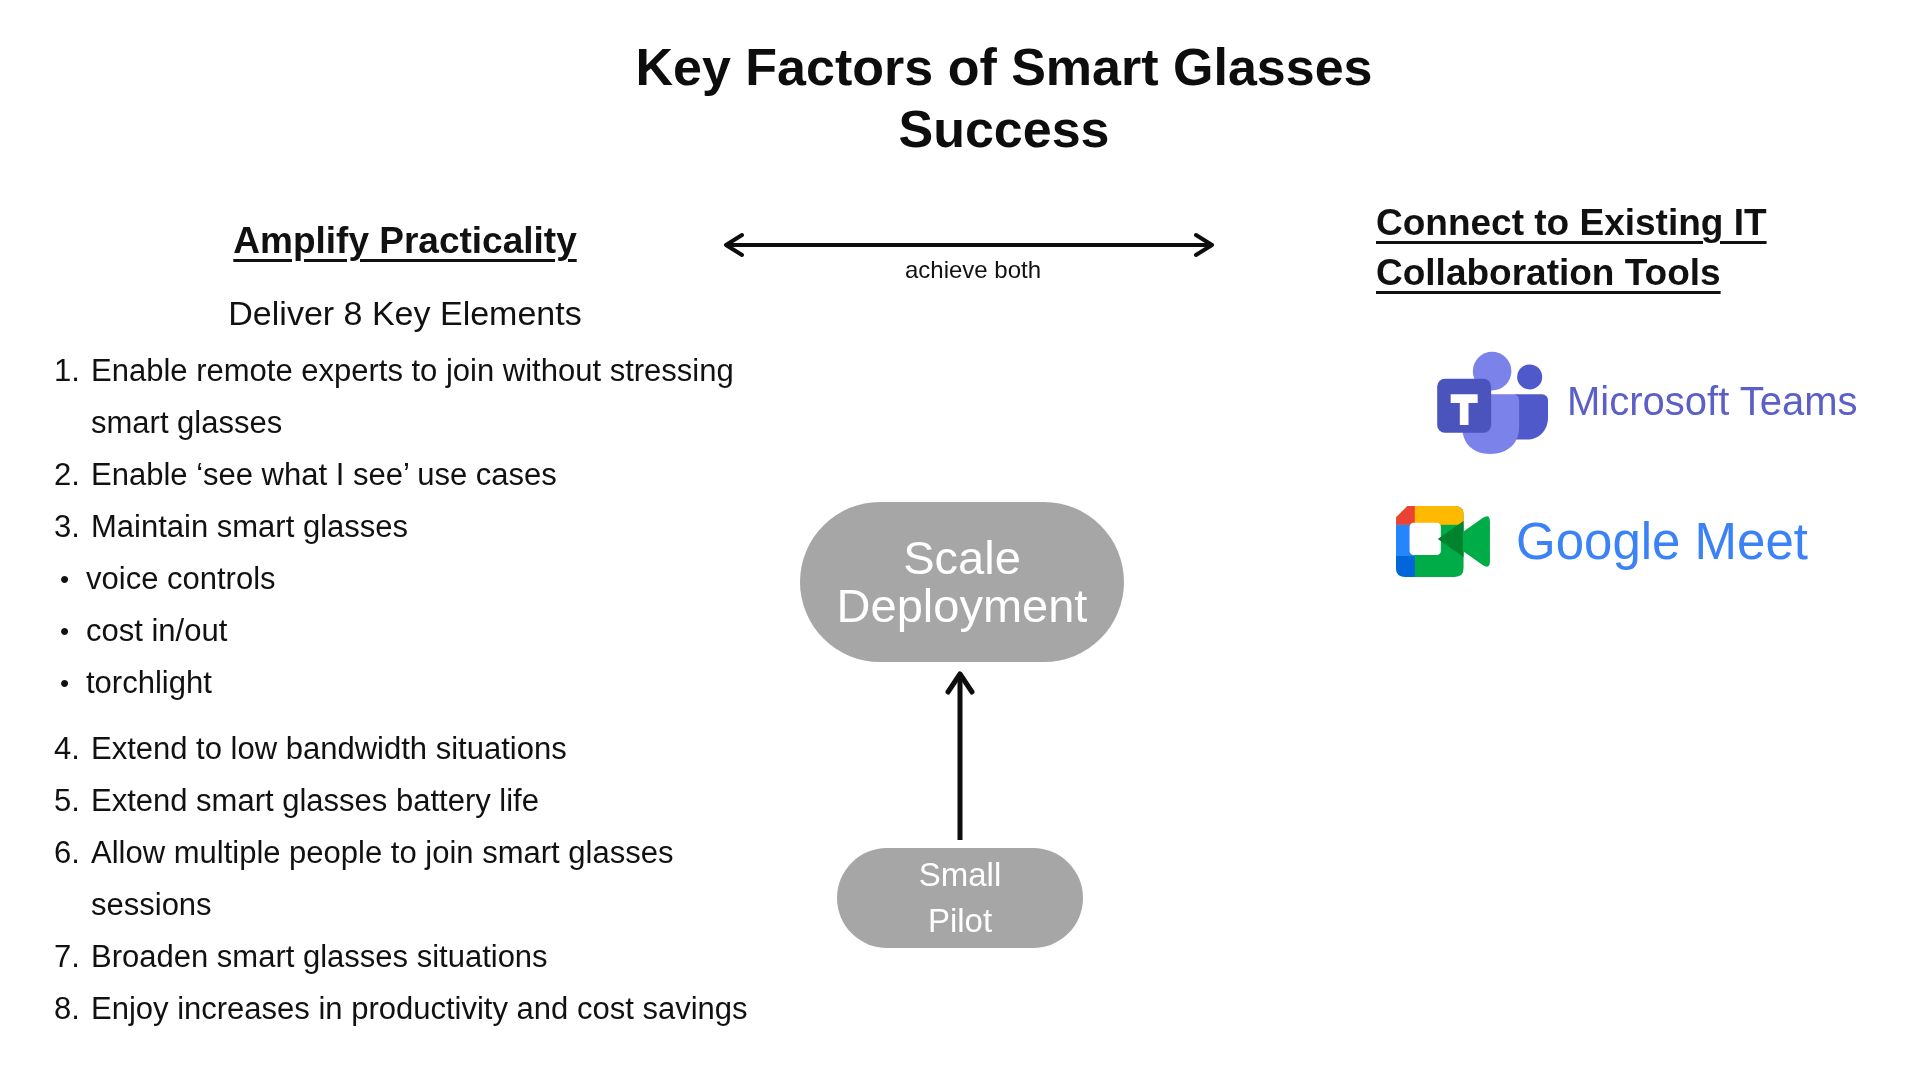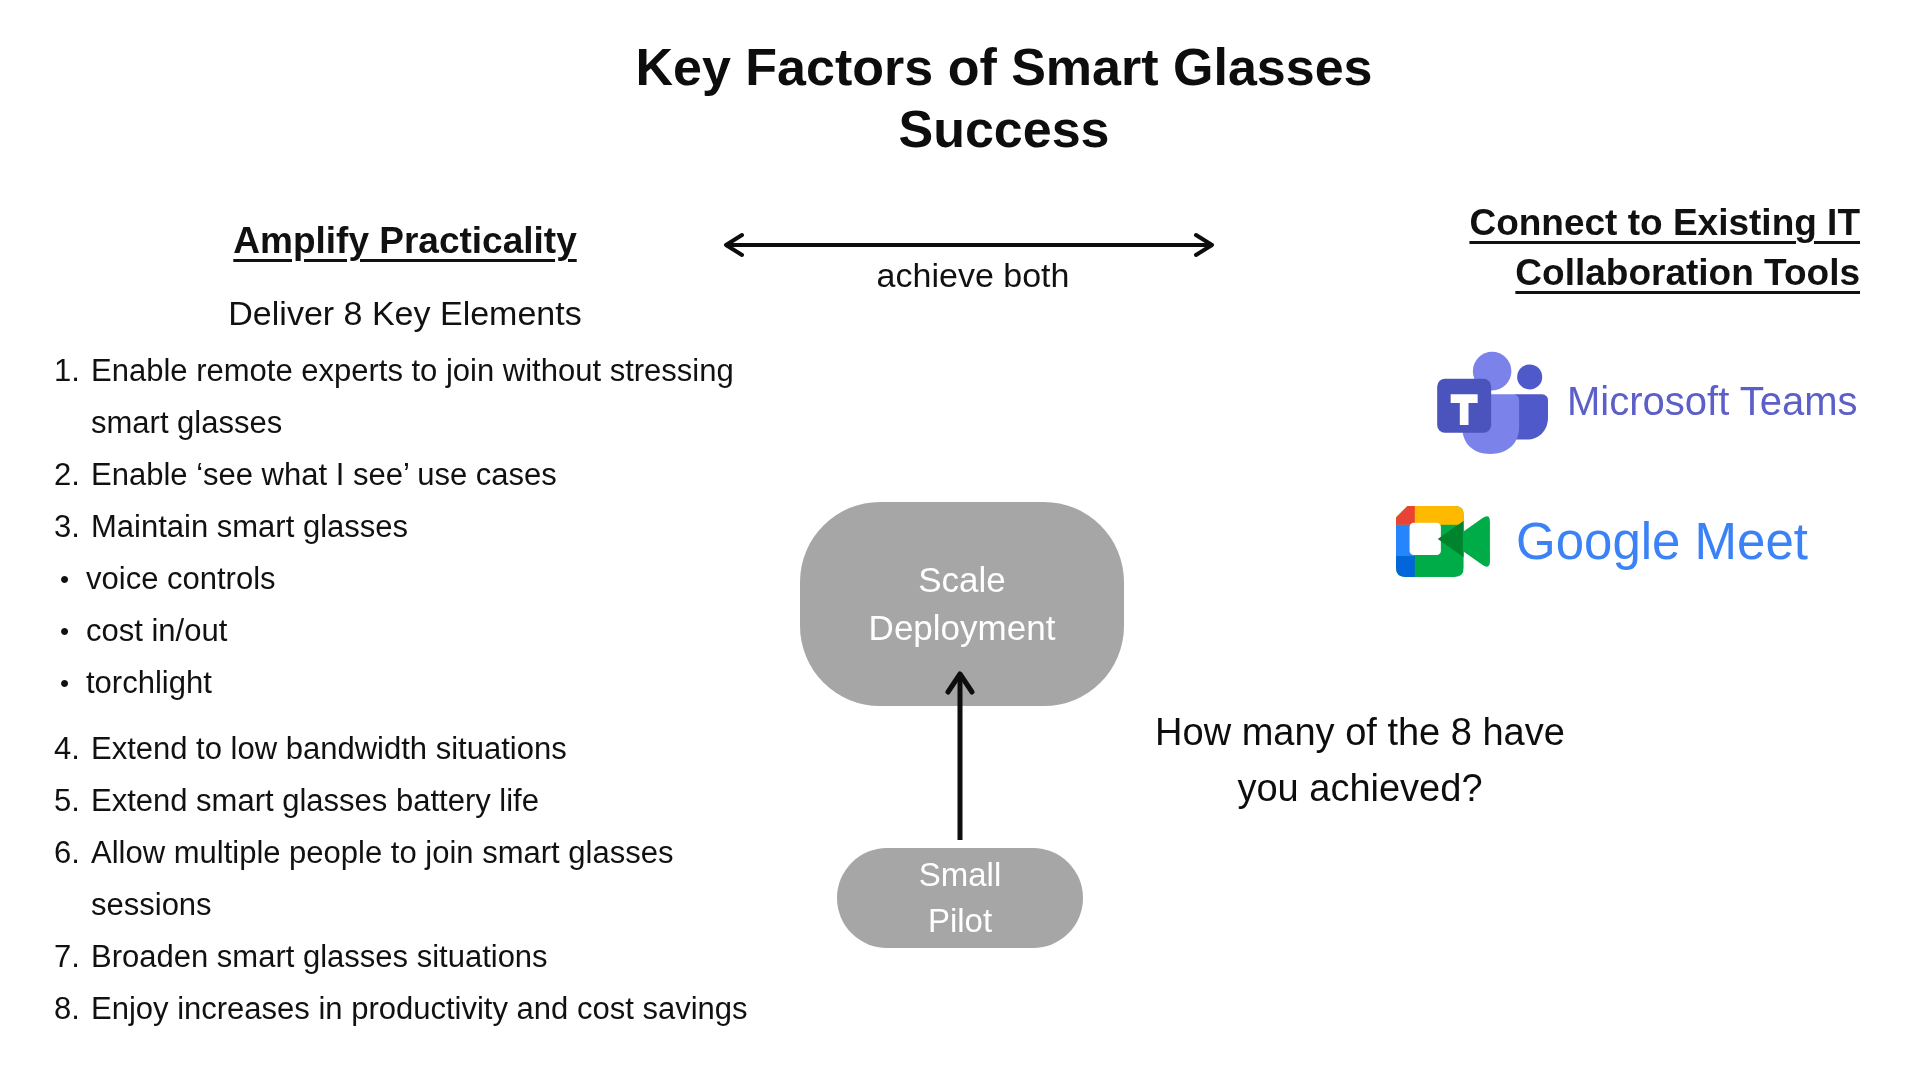--- a/index.html
+++ b/index.html
@@ -22,33 +22,33 @@
   .kv-list{margin-top:12px;font-size:31px;line-height:52px;}
   .li{display:flex;align-items:flex-start;padding-left:14px;}
   .li .marker{flex:0 0 37px;}
   .li.bullet .marker{flex:0 0 26px;padding-left:6px;font-size:26px;}
   .li .li-text{flex:1 1 auto;max-width:660px;}
   .li.gap{margin-top:14px;}
   
   .h-arrow{position:absolute;left:714px;top:231px;}
   .arrow-label{
     position:absolute;left:773px;top:256px;width:400px;text-align:center;
-    font-size:34px;font-weight:500;
+    font-size:24px;font-weight:500;
   }
   .pill{
     position:absolute;background:#a6a6a6;color:#ffffff;
     display:flex;flex-direction:column;align-items:center;justify-content:center;
     text-align:center;font-weight:500;
   }
-  .pill-scale{left:800px;top:502px;width:324px;height:204px;border-radius:80px;font-size:35px;line-height:48px;}
+  .pill-scale{left:800px;top:502px;width:324px;height:160px;border-radius:80px;font-size:47px;line-height:48px;}
   .pill-small{left:837px;top:848px;width:246px;height:100px;border-radius:62px;font-size:33px;line-height:46px;}
   .v-arrow{position:absolute;left:942px;top:666px;}
   
   .right-heading{
-    position:absolute;left:1376px;top:198px;width:484px;text-align:right;
+    position:absolute;left:1376px;top:198px;width:484px;text-align:left;
     font-size:37px;font-weight:700;line-height:50px;
   }
   .right-heading .uline{
     text-decoration:underline;text-decoration-thickness:3px;text-underline-offset:6px;
   }
   .teams-row{position:absolute;left:1437px;top:348px;display:flex;align-items:center;gap:14px;}
   .teams-label{font-size:40px;color:#5B5FC7;font-weight:400;}
   .meet-row{position:absolute;left:1396px;top:506px;display:flex;align-items:center;gap:24px;}
   .meet-label{font-size:51px;color:#3b82f6;font-weight:400;}
   .question{
@@ -170,18 +170,14 @@
         <rect x="0" y="18" width="18" height="30" fill="#2684FC"></rect>
         <rect x="0" y="48" width="18" height="20" fill="#0066DA"></rect>
         <rect x="13" y="16" width="30" height="31" rx="4" fill="#ffffff"></rect>
         <path d="M40 31.5 L65 14 V49 Z" fill="#00832D"></path>
       </g>
       <path d="M64 25 L83 11.5 Q90 7 90 15 V53 Q90 61 83 56.5 L64 43 Z" fill="#00AC47"></path>
     </svg>
     <span class="meet-label">Google Meet</span>
   </div>
 
-  <div class="question">
-    <div>How many of the 8 have</div>
-    <div>you achieved?</div>
-  </div>
 
 </div>
 
 </body></html>

